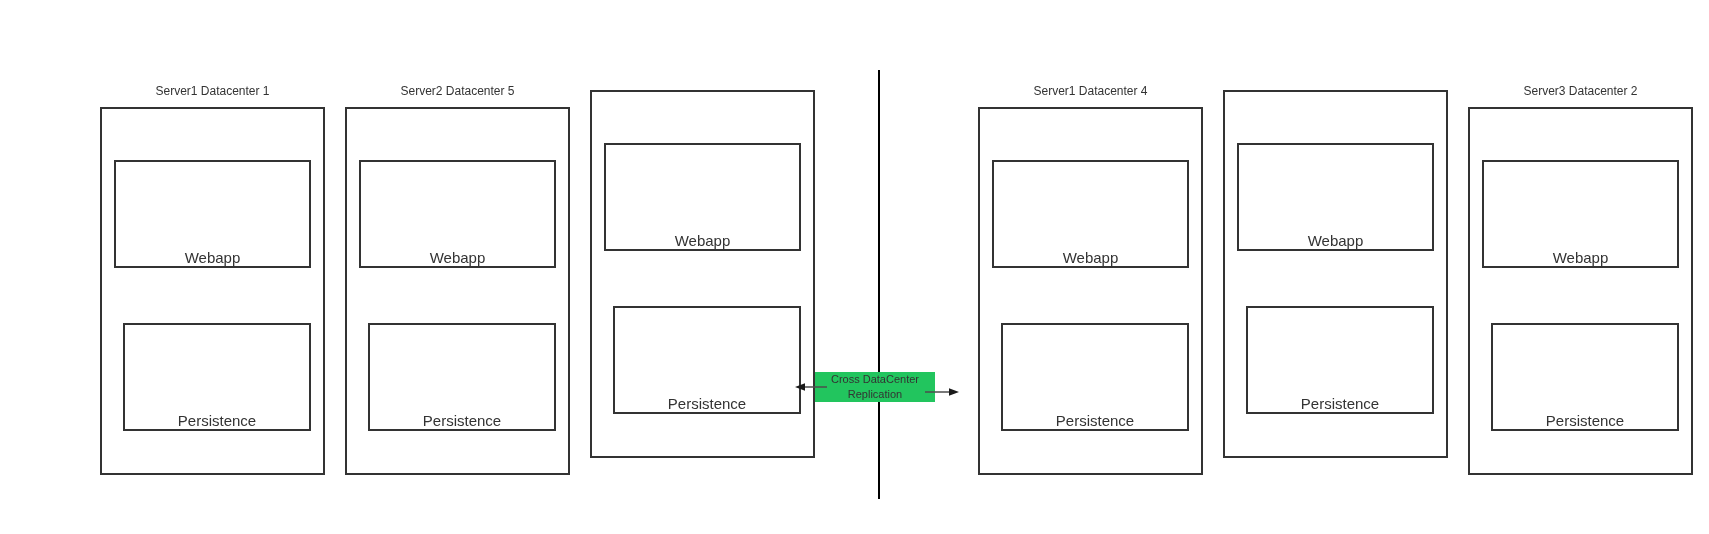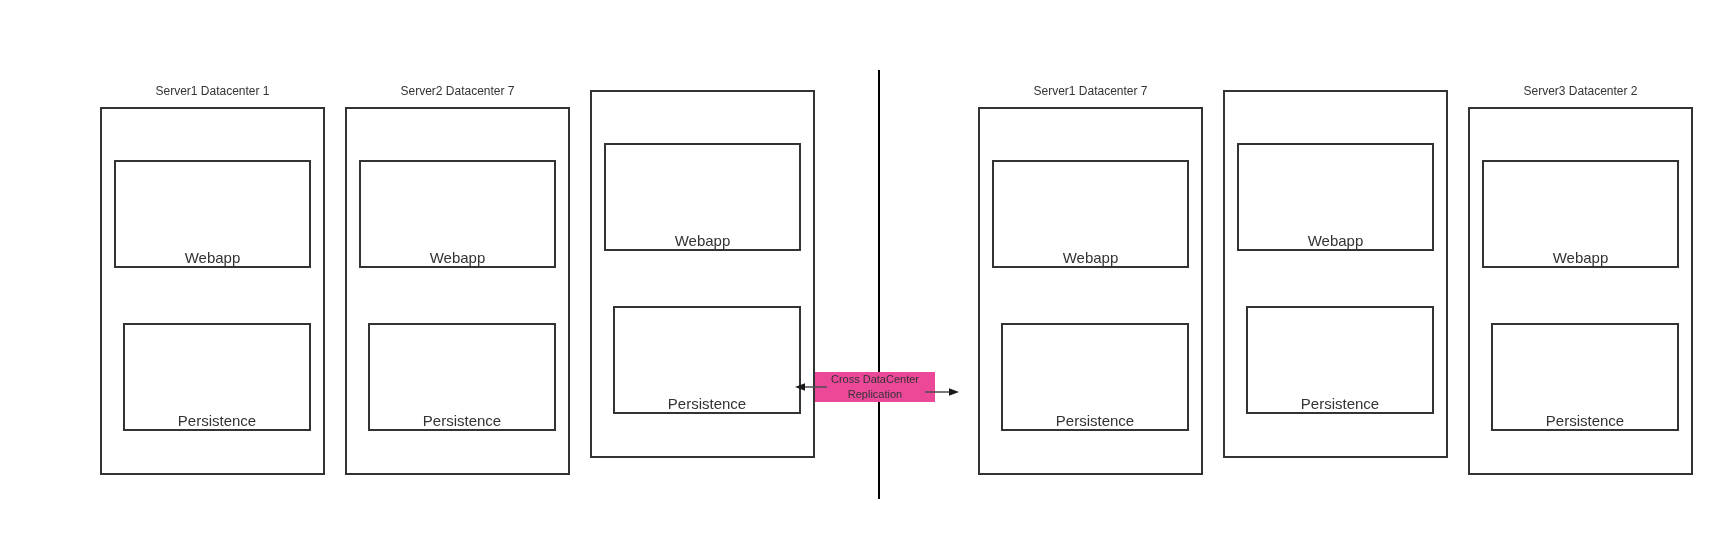--- a/index.html
+++ b/index.html
@@ -60,21 +60,21 @@
   }
   .repl-label {
     position: absolute;
     left: 815px;
     top: 372px;
     width: 120px;
     text-align: center;
     font-size: 11px;
     line-height: 15px;
     color: #333333;
-    background: #ec4899;
+    background: #22c55e;
     z-index: 2;
   }
   .repl-line { display: block; white-space: nowrap; }
   .arrow { position: absolute; z-index: 2; }
   .arrow-left  { left: 794px; top: 381px; }
   .arrow-right { left: 924px; top: 386px; }
 </style>
 </head>
 <body>
 
@@ -86,21 +86,21 @@
       <div class="inner-box webapp">
         <span>Webapp</span>
       </div>
       <div class="inner-box persistence">
         <span>Persistence</span>
       </div>
     </div>
   </div>
 
   <div class="server-group pos-s2">
-    <div class="server-title">Server2 Datacenter 7</div>
+    <div class="server-title">Server2 Datacenter 5</div>
     <div class="server-box">
       <div class="inner-box webapp">
         <span>Webapp</span>
       </div>
       <div class="inner-box persistence">
         <span>Persistence</span>
       </div>
     </div>
   </div>
 
@@ -126,21 +126,21 @@
     <line x1="33" y1="6" x2="10" y2="6" stroke="#4d4d4d" stroke-width="1.5"></line>
     <polygon points="1,6 11,2.2 11,9.8" fill="#1a1a1a"></polygon>
   </svg>
 
   <svg class="arrow arrow-right" width="36" height="12" viewBox="0 0 36 12">
     <line x1="1" y1="6" x2="26" y2="6" stroke="#4d4d4d" stroke-width="1.5"></line>
     <polygon points="35,6 25,2.2 25,9.8" fill="#1a1a1a"></polygon>
   </svg>
 
   <div class="server-group pos-s4">
-    <div class="server-title">Server1 Datacenter 7</div>
+    <div class="server-title">Server1 Datacenter 4</div>
     <div class="server-box">
       <div class="inner-box webapp">
         <span>Webapp</span>
       </div>
       <div class="inner-box persistence">
         <span>Persistence</span>
       </div>
     </div>
   </div>
 

